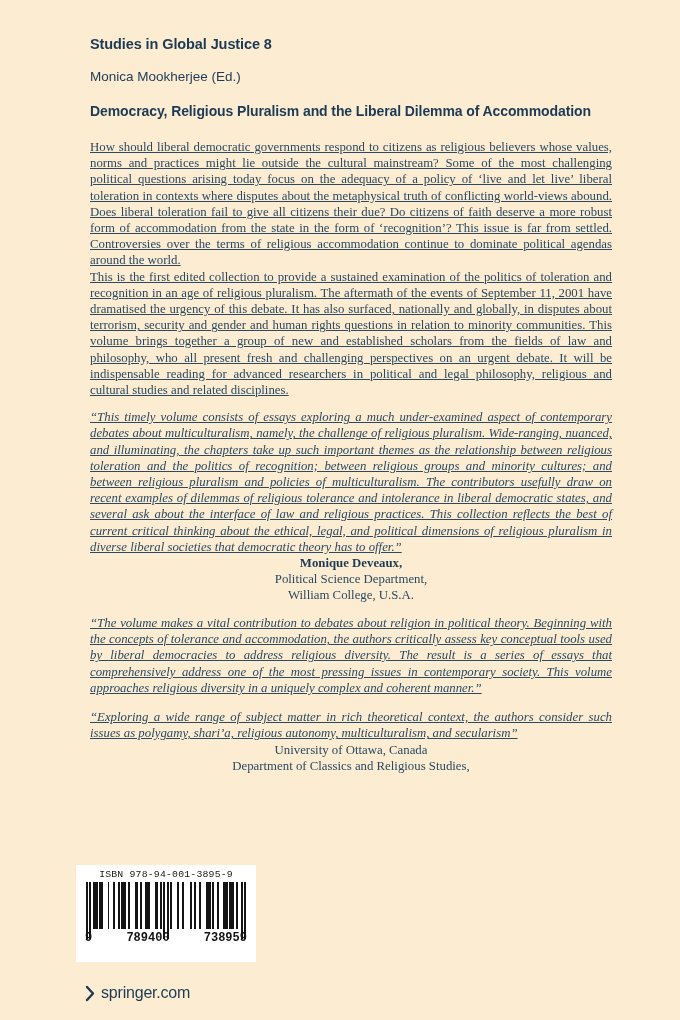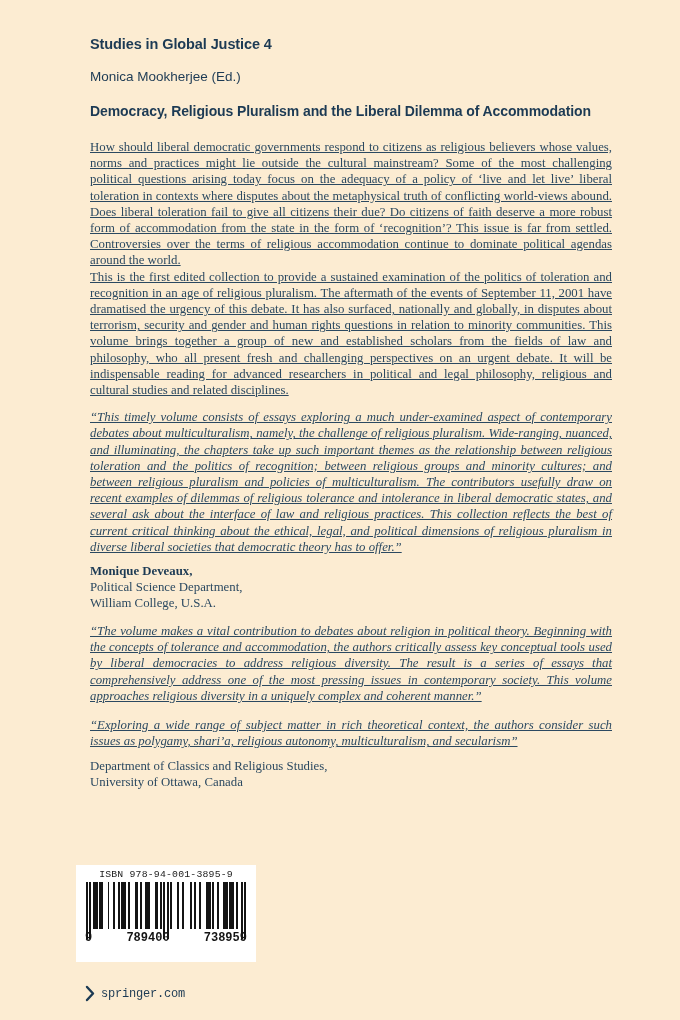--- a/index.html
+++ b/index.html
@@ -41,22 +41,21 @@
     text-align: justify;
     color: var(--body, #2b4961);
   }
   .quote { font-style: italic; }
   .p1 { margin-top: 20px; }
   .p2 { }
   .q1 { margin-top: 11px; }
   .q2 { margin-top: 12px; }
   .q3 { margin-top: 13px; }
   .attribution {
-    margin-top: 8px;
-    text-align: left;
+    text-align: center;
     font-family: "Liberation Serif", serif;
     font-size: 12.8px; line-height: 16px;
     color: var(--body, #2b4961);
   }
   .attr-name { font-weight: bold; color: var(--heading, #1c3a54); }
   .barcode-block {
     position: absolute;
     left: 76px; top: 865px;
     width: 180px; height: 97px;
     background: #ffffff;
@@ -85,49 +84,49 @@
     font-size: 12px; font-weight: bold; color: #141414;
   }
   .footer {
     position: absolute;
     left: 85px; bottom: 18px;
     display: flex; align-items: center;
     color: var(--heading, #1c3a54);
   }
   .chevron { display: inline-flex; margin-right: 6px; }
   .site {
-    font-family: Liberation Mono, monospace;
-    font-size: 12px; letter-spacing: -0.2px;
+    font-family: Liberation Sans, sans-serif;
+    font-size: 16px; letter-spacing: -0.2px;
     color: var(--heading, #1c3a54);
   }
 </style>
 </head>
 <body>
 
 <div class="cover">
   <div class="content">
-    <div class="series">Studies in Global Justice 4</div>
+    <div class="series">Studies in Global Justice 8</div>
     <div class="editor">Monica Mookherjee (Ed.)</div>
     <h1 class="title">Democracy, Religious Pluralism and the Liberal Dilemma of Accommodation</h1>
 
     <p class="body-para p1">How should liberal democratic governments respond to citizens as religious believers whose values, norms and practices might lie outside the cultural mainstream? Some of the most challenging political questions arising today focus on the adequacy of a policy of ‘live and let live’ liberal toleration in contexts where disputes about the metaphysical truth of conflicting world-views abound. Does liberal toleration fail to give all citizens their due? Do citizens of faith deserve a more robust form of accommodation from the state in the form of ‘recognition’? This issue is far from settled. Controversies over the terms of religious accommodation continue to dominate political agendas around the world.</p>
     <p class="body-para p2">This is the first edited collection to provide a sustained examination of the politics of toleration and recognition in an age of religious pluralism. The aftermath of the events of September 11, 2001 have dramatised the urgency of this debate. It has also surfaced, nationally and globally, in disputes about terrorism, security and gender and human rights questions in relation to minority communities. This volume brings together a group of new and established scholars from the fields of law and philosophy, who all present fresh and challenging perspectives on an urgent debate. It will be indispensable reading for advanced researchers in political and legal philosophy, religious and cultural studies and related disciplines.</p>
 
     <p class="quote q1">“This timely volume consists of essays exploring a much under-examined aspect of contemporary debates about multiculturalism, namely, the challenge of religious pluralism. Wide-ranging, nuanced, and illuminating, the chapters take up such important themes as the relationship between religious toleration and the politics of recognition; between religious groups and minority cultures; and between religious pluralism and policies of multiculturalism. The contributors usefully draw on recent examples of dilemmas of religious tolerance and intolerance in liberal democratic states, and several ask about the interface of law and religious practices. This collection reflects the best of current critical thinking about the ethical, legal, and political dimensions of religious pluralism in diverse liberal societies that democratic theory has to offer.”</p>
     <div class="attribution">
       <div class="attr-name">Monique Deveaux,</div>
       <div class="attr-line">Political Science Department,</div>
       <div class="attr-line">William College, U.S.A.</div>
     </div>
 
     <p class="quote q2">“The volume makes a vital contribution to debates about religion in political theory. Beginning with the concepts of tolerance and accommodation, the authors critically assess key conceptual tools used by liberal democracies to address religious diversity. The result is a series of essays that comprehensively address one of the most pressing issues in contemporary society. This volume approaches religious diversity in a uniquely complex and coherent manner.”</p>
     <p class="quote q3">“Exploring a wide range of subject matter in rich theoretical context, the authors consider such issues as polygamy, shari’a, religious autonomy, multiculturalism, and secularism”</p>
     <div class="attribution">
+      <div class="attr-line">University of Ottawa, Canada</div>
       <div class="attr-line">Department of Classics and Religious Studies,</div>
-      <div class="attr-line">University of Ottawa, Canada</div>
     </div>
   </div>
 
   <div class="barcode-block">
     <div class="isbn-label">ISBN 978-94-001-3895-9</div>
     <div class="bars" id="bars">
         <div class="module on tall" style="background: rgb(20, 20, 20);"></div>
         <div class="module tall"></div>
         <div class="module on tall" style="background: rgb(20, 20, 20);"></div>
         <div class="module"></div>

